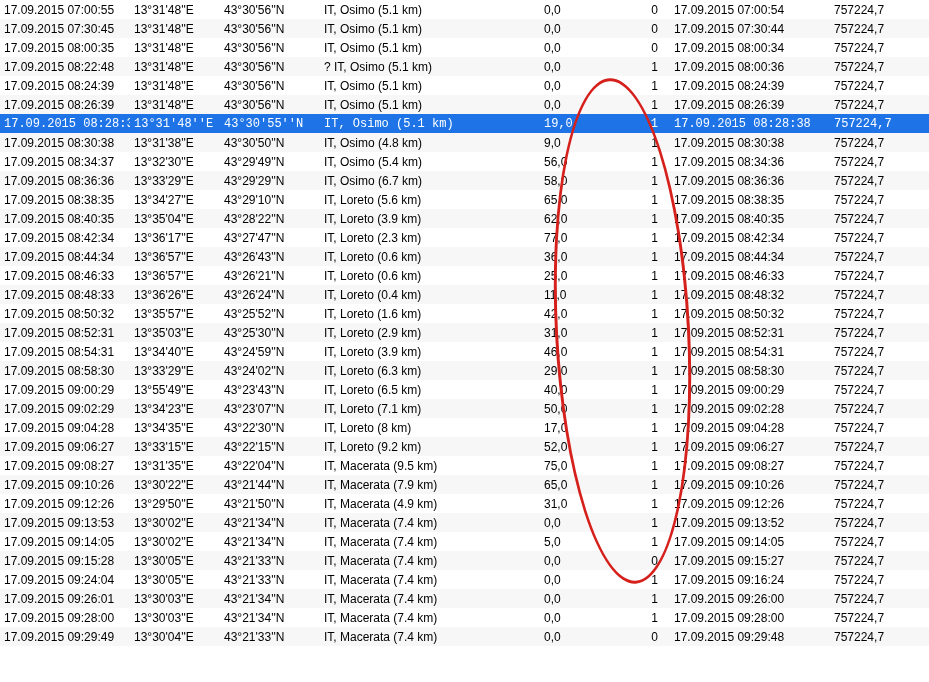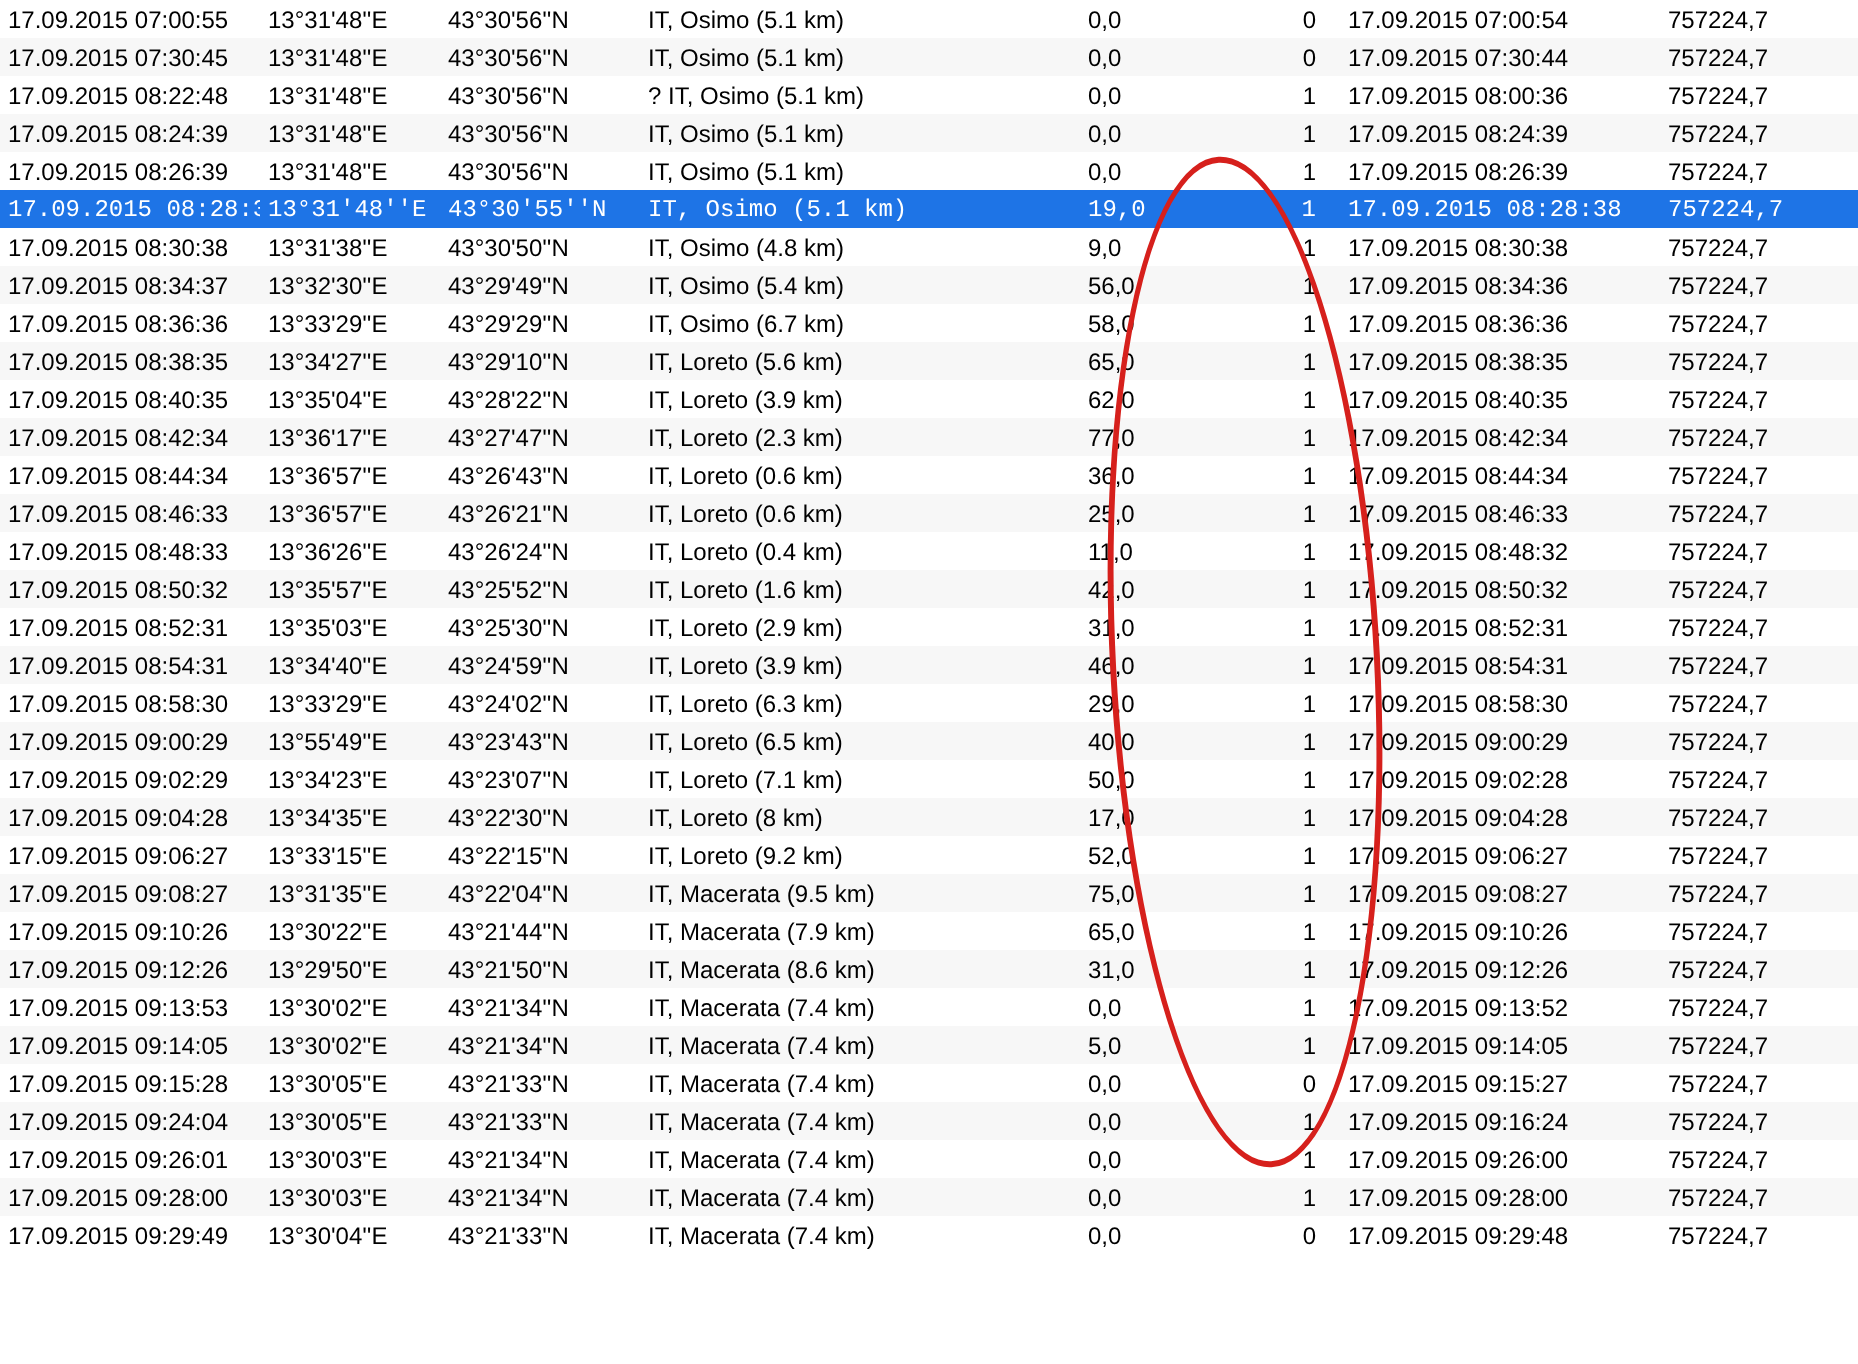--- a/index.html
+++ b/index.html
@@ -88,20 +88,30 @@
           <td>17.09.2015 07:30:45</td>
           <td>13°31'48''E</td>
           <td>43°30'56''N</td>
           <td>IT, Osimo (5.1 km)</td>
           <td class="num">0,0</td>
           <td class="flag">0</td>
           <td>17.09.2015 07:30:44</td>
           <td>757224,7</td>
         </tr>
         <tr>
+          <td>17.09.2015 08:00:35</td>
+          <td>13°31'48''E</td>
+          <td>43°30'56''N</td>
+          <td>IT, Osimo (5.1 km)</td>
+          <td class="num">0,0</td>
+          <td class="flag">0</td>
+          <td>17.09.2015 08:00:34</td>
+          <td>757224,7</td>
+        </tr>
+        <tr>
           <td>17.09.2015 08:22:48</td>
           <td>13°31'48''E</td>
           <td>43°30'56''N</td>
           <td>? IT, Osimo (5.1 km)</td>
           <td class="num">0,0</td>
           <td class="flag">1</td>
           <td>17.09.2015 08:00:36</td>
           <td>757224,7</td>
         </tr>
         <tr>
@@ -321,21 +331,21 @@
           <td>IT, Macerata (7.9 km)</td>
           <td class="num">65,0</td>
           <td class="flag">1</td>
           <td>17.09.2015 09:10:26</td>
           <td>757224,7</td>
         </tr>
         <tr>
           <td>17.09.2015 09:12:26</td>
           <td>13°29'50''E</td>
           <td>43°21'50''N</td>
-          <td>IT, Macerata (8.6 km)</td>
+          <td>IT, Macerata (4.9 km)</td>
           <td class="num">31,0</td>
           <td class="flag">1</td>
           <td>17.09.2015 09:12:26</td>
           <td>757224,7</td>
         </tr>
         <tr>
           <td>17.09.2015 09:13:53</td>
           <td>13°30'02''E</td>
           <td>43°21'34''N</td>
           <td>IT, Macerata (7.4 km)</td>

